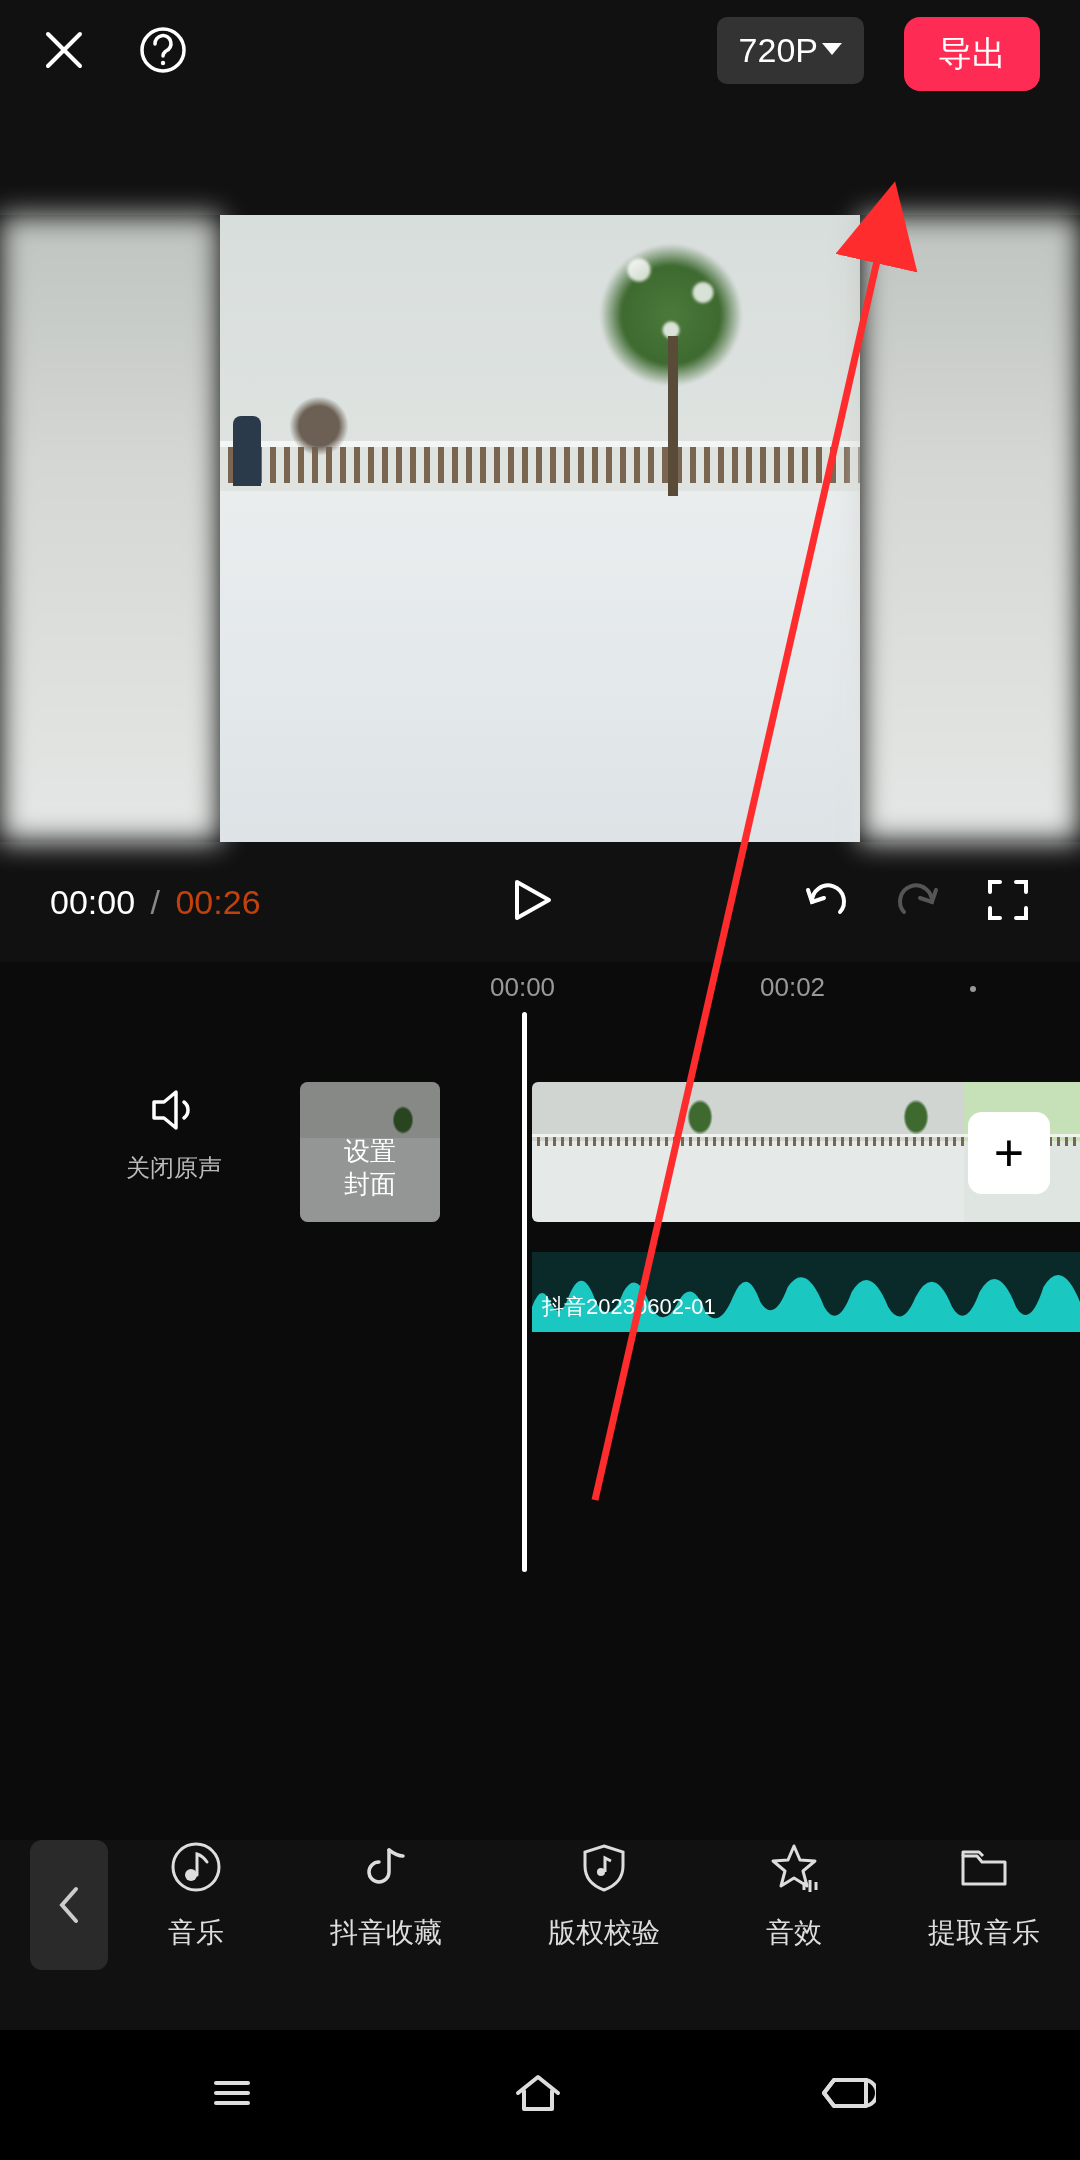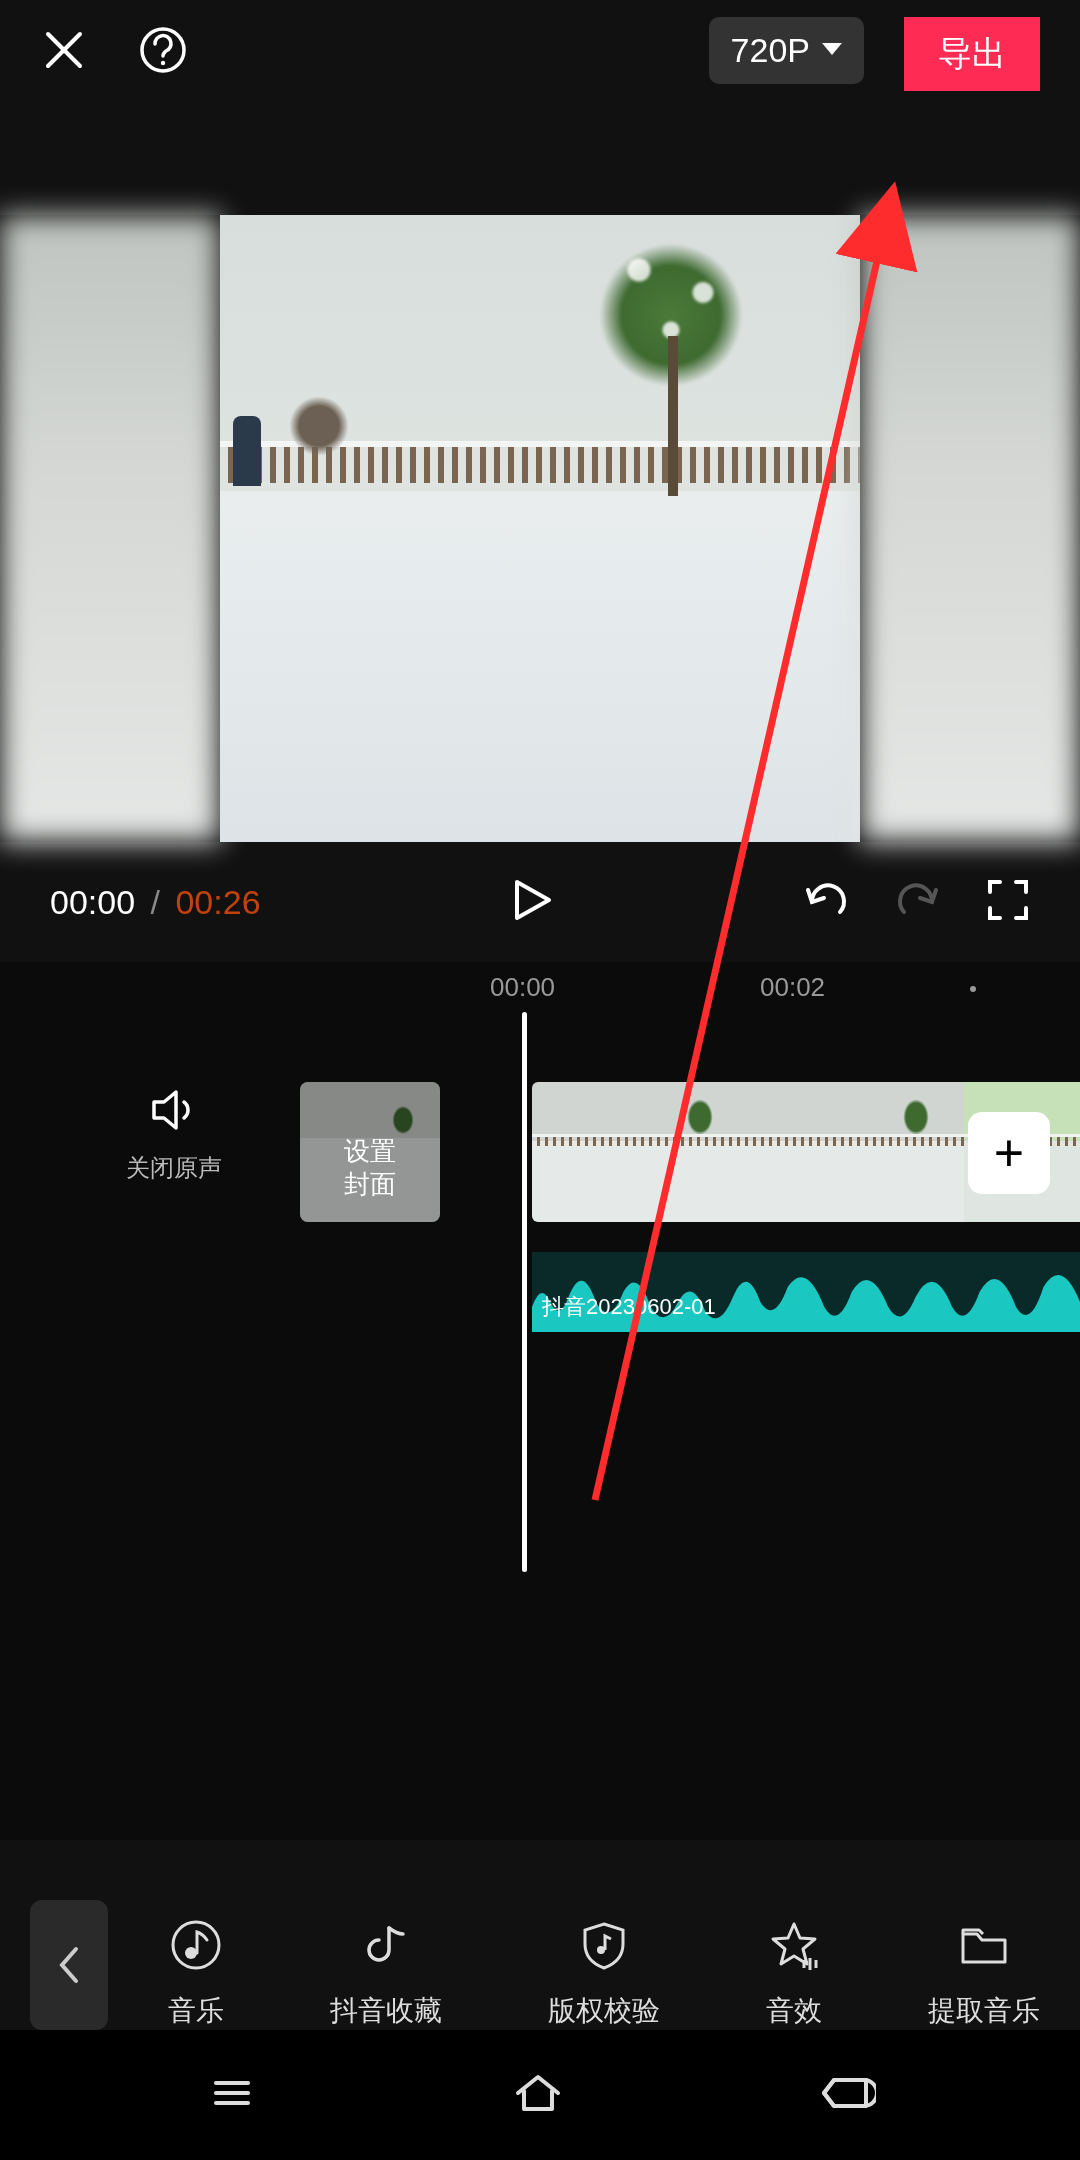--- a/index.html
+++ b/index.html
@@ -4,22 +4,22 @@
 <style>
   * { box-sizing: border-box; margin: 0; padding: 0; }
   html, body { width: 1080px; height: 2160px; background: #000; font-family: -apple-system, "PingFang SC", sans-serif; color: #fff; overflow: hidden; }
   .app { width: 1080px; height: 2160px; position: relative; background: #111; display: flex; flex-direction: column; }
 
   
   .topbar { height: 100px; display: flex; align-items: center; padding: 0 40px; gap: 40px; }
   .topbar .left { display: flex; align-items: center; gap: 50px; }
   .topbar .spacer { flex: 1; }
   .topbar svg { display: block; }
-  .res-btn { background: #333; color: #fff; font-size: 34px; padding: 14px 22px; border-radius: 10px; display: flex; align-items: center; gap: 12px; }
-  .export-btn { background: #FE2C55; color: #fff; font-size: 34px; padding: 14px 34px; border-radius: 0; font-weight: 500; margin-top: 8px; }
+  .res-btn { background: #333; color: #fff; font-size: 34px; padding: 14px 22px; border-radius: 10px; display: flex; align-items: center; gap: 4px; }
+  .export-btn { background: #FE2C55; color: #fff; font-size: 34px; padding: 14px 34px; border-radius: 16px; font-weight: 500; margin-top: 8px; }
 
   
   .preview-wrap { width: 100%; height: 742px; background: #000; display: flex; flex-direction: column; }
   .gap-top { height: 115px; background: #111; }
   .preview { flex: 1; position: relative; display: flex; background: #000; }
   .preview .blurside { width: 220px; background: linear-gradient(180deg, #bfc4c0 0%, #d4d7d3 40%, #e4e7e5 100%); filter: blur(14px); }
   .preview .frame { flex: 1; position: relative; overflow: hidden; }
   .frame .sky { position: absolute; inset: 0; height: 44%; background: linear-gradient(#d8dedc, #dfe4e1); }
   .frame .snow { position: absolute; top: 44%; left:0; right:0; bottom:0; background: linear-gradient(#e9edee 0%, #e3e8ea 60%, #dde3e6 100%); }
   .frame .fence { position: absolute; top: 36%; left: 0; right: 0; height: 42px; background: repeating-linear-gradient(90deg, rgba(0,0,0,0) 0 8px, #7a6650 8px 14px); border-top: 6px solid #f4f6f5; }
@@ -63,21 +63,21 @@
   .clip-strip .fr.alt { background: linear-gradient(#c6e0b8 42%, #dfe5e0 42%); }
   .add-btn { position: absolute; right: 30px; top: 30px; width: 82px; height: 82px; background: #fff; border-radius: 14px; display: flex; align-items: center; justify-content: center; font-size: 52px; color: #000; font-weight: 400; }
 
   .track-audio { position: absolute; top: 290px; left: 532px; right: 0; height: 80px; background: #0a2a2a; overflow: hidden; }
   .track-audio svg { position: absolute; inset: 0; }
   .track-audio .aname { position: absolute; left: 10px; bottom: 10px; font-size: 22px; color: #fff; z-index: 2; }
 
   .playhead { position: absolute; left: 522px; top: 50px; width: 5px; height: 560px; background: #fff; border-radius: 3px; }
 
   
-  .toolbar { height: 190px; background: #111; display: flex; align-items: flex-end; padding: 0 20px 0 30px; gap: 10px; }
+  .toolbar { height: 190px; background: #111; display: flex; align-items: flex-start; padding: 0 20px 0 30px; gap: 10px; }
   .toolbar .back { width: 78px; height: 130px; background: #2a2a2a; border-radius: 12px; display: flex; align-items: center; justify-content: center; margin-right: 30px; }
   .toolbar .items { flex: 1; display: flex; justify-content: space-between; padding: 0 20px; }
   .toolbar .item { display: flex; flex-direction: column; align-items: center; gap: 16px; color: #ddd; }
   .toolbar .item .lbl { font-size: 28px; }
 
   
   .sysnav { height: 130px; background: #000; display: flex; align-items: center; justify-content: space-around; padding: 0 80px; }
 
   
   .arrow-ann { position: absolute; pointer-events: none; z-index: 50; }

